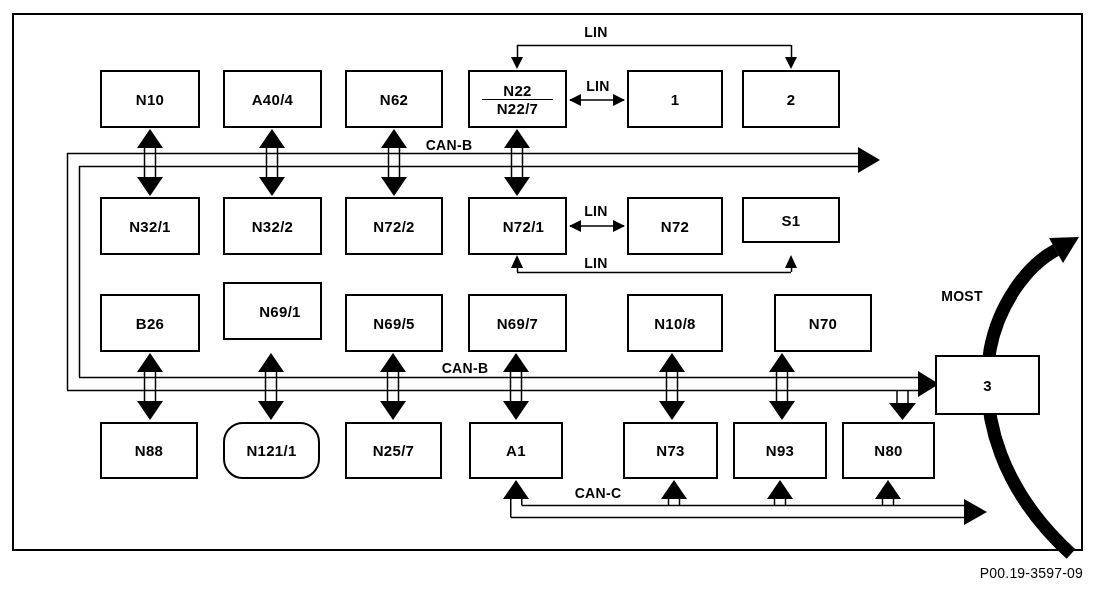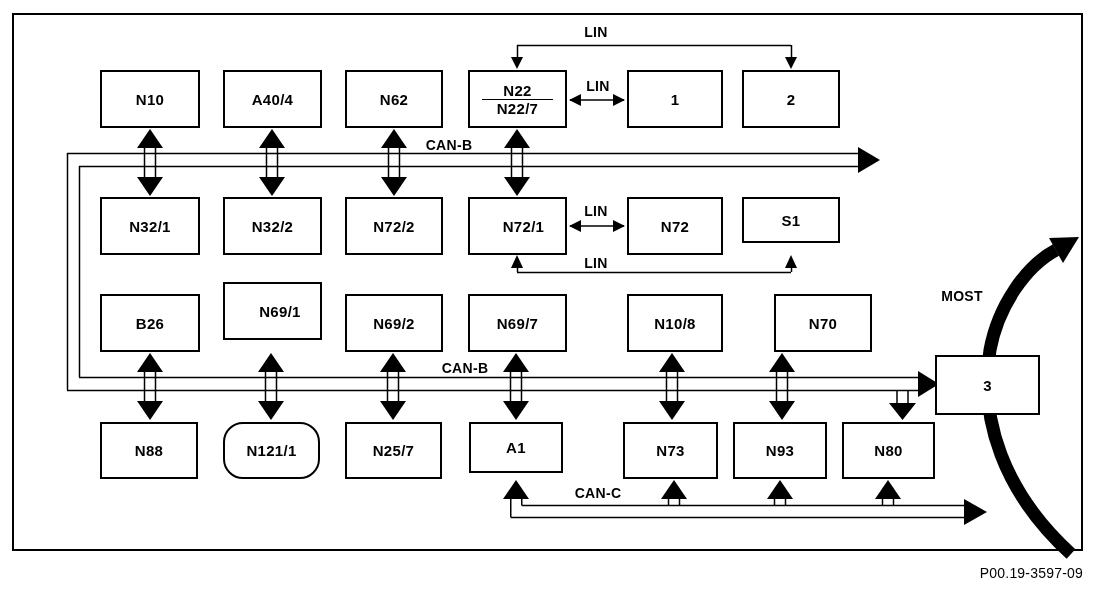--- a/index.html
+++ b/index.html
@@ -190,42 +190,42 @@
       <span>S1</span>
     </div>
 
   <div class="box" style="left:100px; top:294px; width:100px; height:58px;">
       <span>B26</span>
     </div>
   <div class="box" style="left:223px; top:282px; width:99px; height:58px;padding-left:15px;">
       <span>N69/1</span>
     </div>
   <div class="box" style="left:345px; top:294px; width:98px; height:58px;">
-      <span>N69/2</span>
+      <span>N69/5</span>
     </div>
   <div class="box" style="left:468px; top:294px; width:99px; height:58px;">
       <span>N69/7</span>
     </div>
   <div class="box" style="left:627px; top:294px; width:96px; height:58px;">
       <span>N10/8</span>
     </div>
   <div class="box" style="left:742px; top:294px; width:98px; height:58px;margin-left:32px;">
       <span>N70</span>
     </div>
 
   <div class="box" style="left:100px; top:422px; width:98px; height:57px;">
       <span>N88</span>
     </div>
   <div class="box" style="left:223px; top:422px; width:97px; height:57px;border-radius:20px;">
       <span>N121/1</span>
     </div>
   <div class="box" style="left:345px; top:422px; width:97px; height:57px;">
       <span>N25/7</span>
     </div>
-  <div class="box" style="left:469px; top:422px; width:94px; height:51px;">
+  <div class="box" style="left:469px; top:422px; width:94px; height:57px;">
       <span>A1</span>
     </div>
   <div class="box" style="left:623px; top:422px; width:95px; height:57px;">
       <span>N73</span>
     </div>
   <div class="box" style="left:733px; top:422px; width:94px; height:57px;">
       <span>N93</span>
     </div>
   <div class="box" style="left:842px; top:422px; width:93px; height:57px;">
       <span>N80</span>

